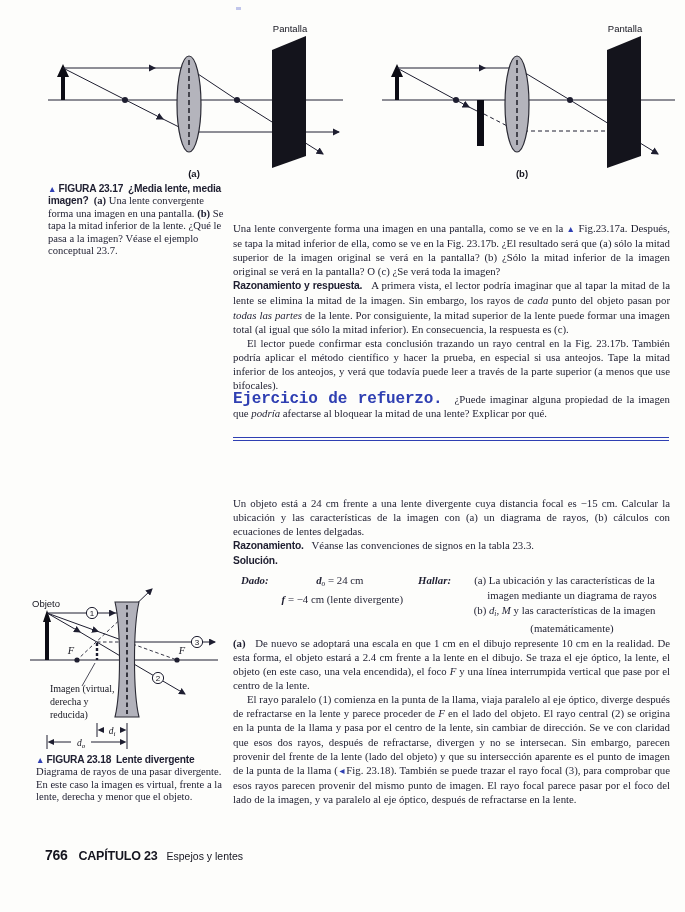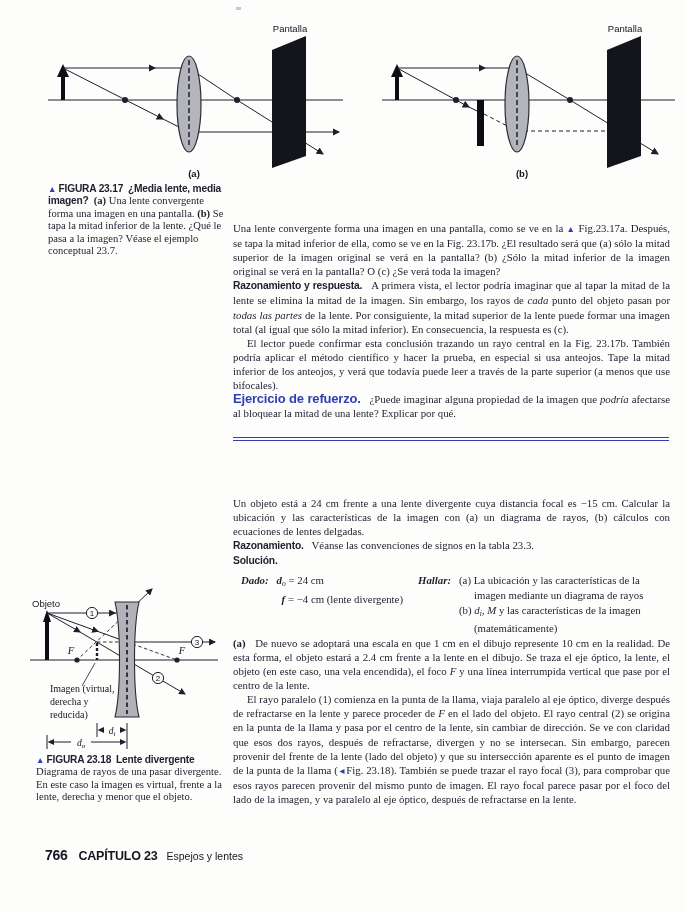--- a/index.html
+++ b/index.html
@@ -4,37 +4,37 @@
 <style>
   html,body{margin:0;padding:0;background:#9a9a9a;}
   .page{position:relative;width:685px;height:912px;background:#fdfdfb;overflow:hidden;
         font-family:"Liberation Serif",serif;color:#1e1e30;padding-left:45px;}
   .abs{position:absolute;}
   
   .rcol{position:absolute;width:437px;font-size:10.8px;line-height:14.1px;text-align:justify;}
   .rcol p{margin:0;}
   .indent{text-indent:14px;}
   .lead{font-family:"Liberation Sans",sans-serif;font-weight:bold;font-size:10.3px;letter-spacing:-0.2px;}
-  .lead-blue{font-family:Liberation Sans, sans-serif;font-weight:bold;font-size:13px;letter-spacing:-0.2px;color:#2f3fb2;}
+  .lead-blue{font-family:Liberation Mono, monospace;font-weight:bold;font-size:16px;letter-spacing:-0.2px;color:#2f3fb2;}
   .tri{color:#2f3fb2;font-size:8.5px;}
   .i{font-style:italic;}
   .b{font-weight:bold;}
   .mi{font-style:italic;}
   .mib{font-style:italic;font-weight:bold;}
   .msub{font-style:italic;font-size:7.5px;vertical-align:-2px;}
   .gap4{margin-top:4px;}
   .gap5{margin-top:5px;}
   .gap6{margin-top:6px;}
   .rule{position:absolute;left:233px;top:437px;width:436px;height:2.2px;
         border-top:1.3px solid #2f3fb2;border-bottom:1.3px solid #2f3fb2;}
   
   .cap{position:absolute;font-size:10.6px;line-height:12.4px;color:#1e1e30;}
   .capb{font-family:"Liberation Sans",sans-serif;font-weight:bold;font-size:10.2px;letter-spacing:-0.2px;}
   
-  .dh-row{display:flex;margin-top:5px;padding-left:8px;line-height:14.6px;text-align:left;}
+  .dh-row{display:flex;margin-top:5px;padding-left:8px;line-height:14.6px;text-align:center;}
   .dado{width:177px;display:flex;}
   .dh-label{font-style:italic;font-weight:bold;margin-right:8px;white-space:nowrap;}
   .dado-l2{padding-left:5px;}
   .hallar{display:flex;flex:1;}
   .hang{padding-left:15px;text-indent:-15px;}
   
   .footer{position:absolute;left:45px;top:846px;font-family:"Liberation Sans",sans-serif;color:#15151f;}
   .f-num{font-weight:bold;font-size:14px;letter-spacing:-0.3px;text-align:right;}
   .f-chap{font-weight:bold;font-size:12.5px;margin-left:11px;letter-spacing:-0.2px;}
   .f-title{font-size:10.5px;margin-left:9px;}

